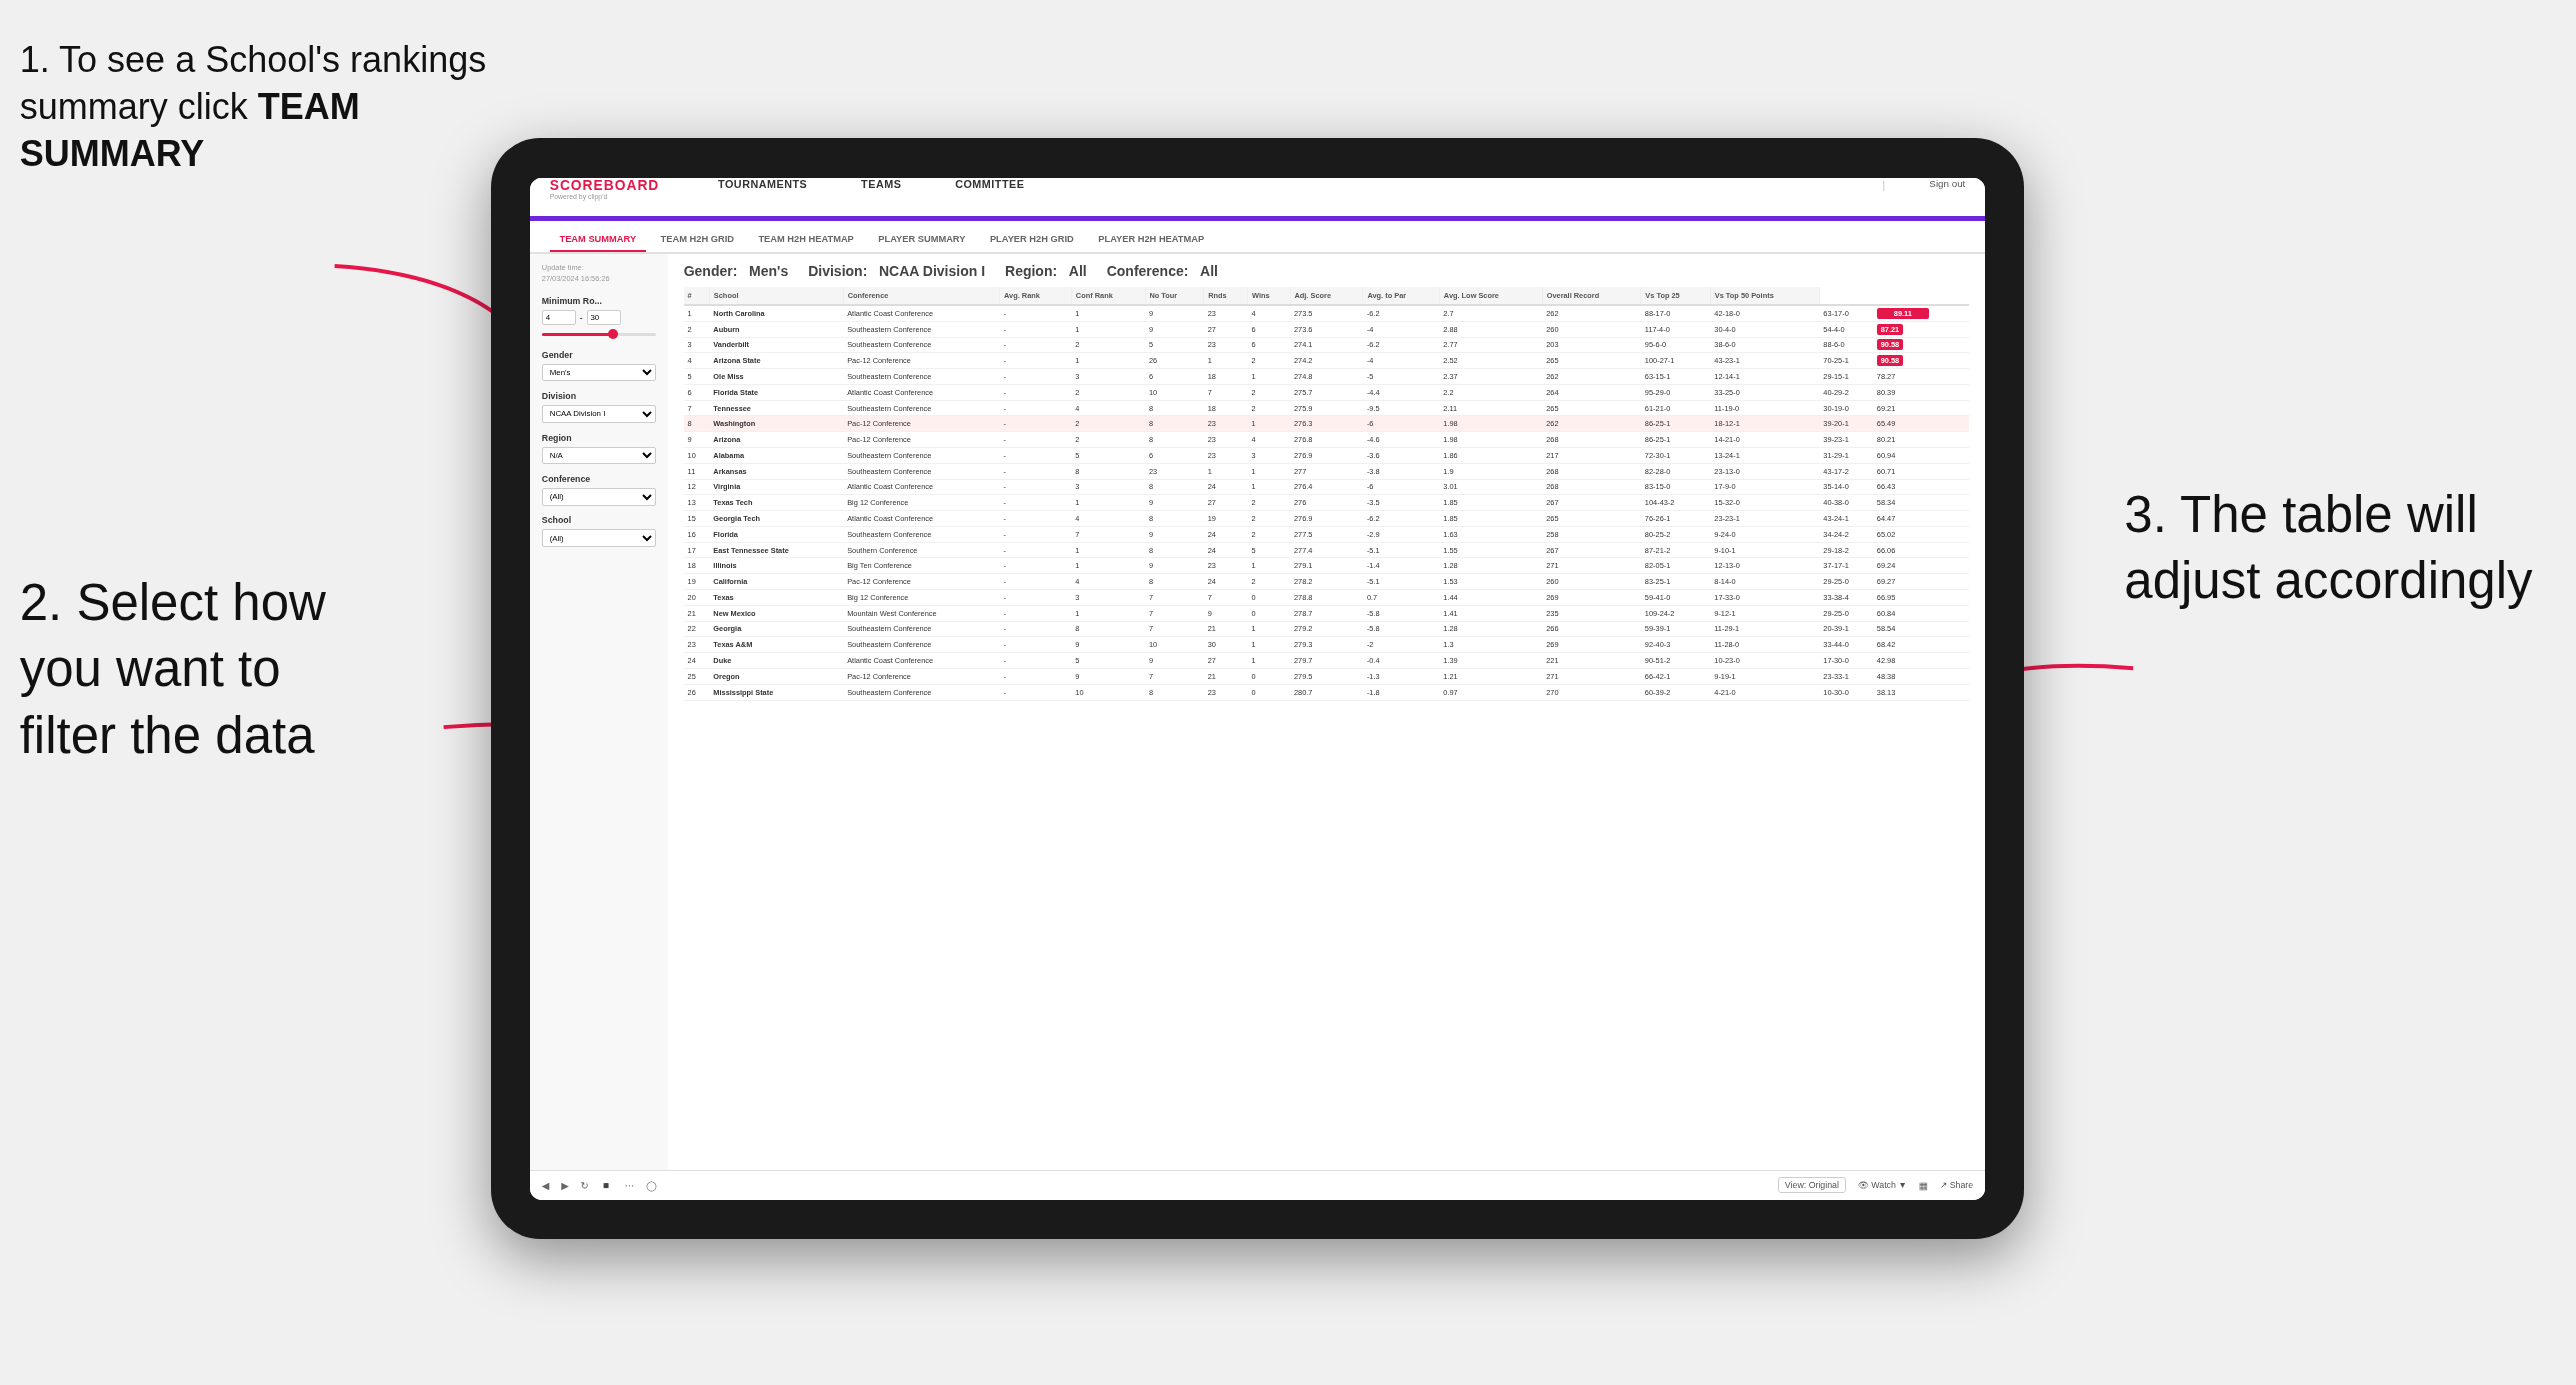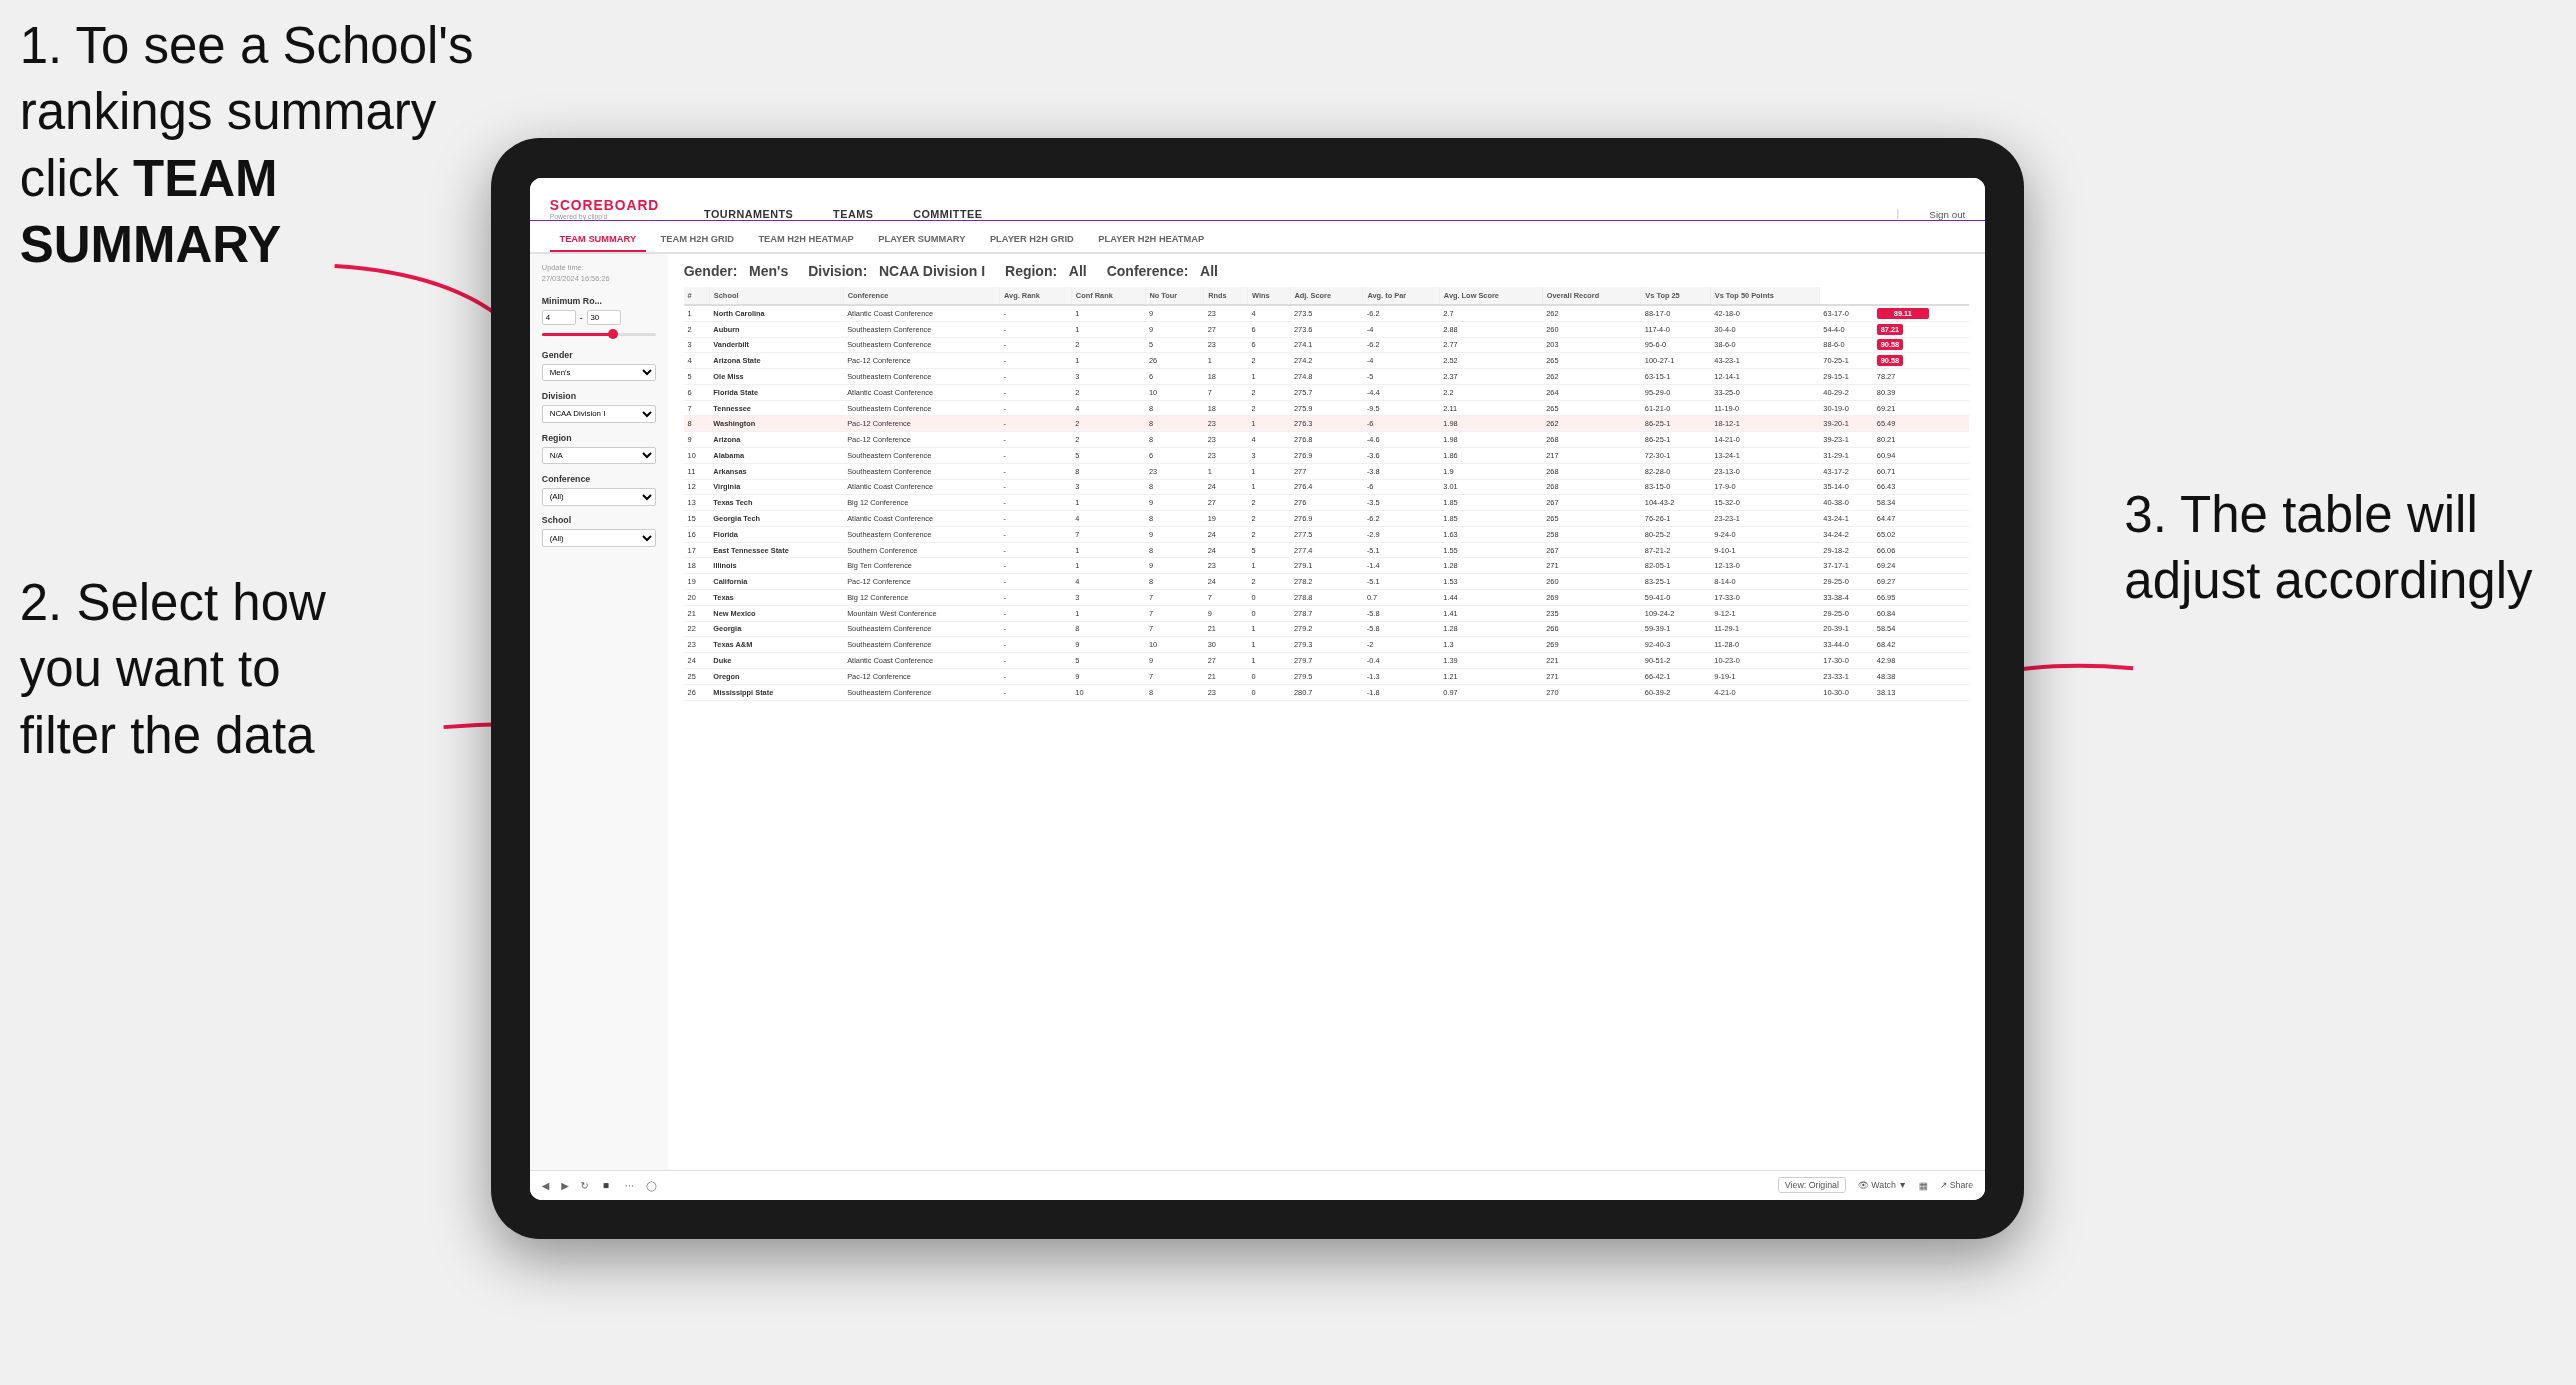--- a/index.html
+++ b/index.html
@@ -8,23 +8,23 @@
       font-family: Arial, sans-serif;
       width: 2576px;
       height: 1386px;
       position: relative;
       overflow: hidden;
     }
 
     
     .instruction-1 {
       position: absolute;
-      top: 13px;
+      top: 37px;
       left: 19.7px;
-      font-size: 51px;
+      font-size: 36px;
       line-height: 1.3;
       color: #111;
       width: 491px;
     }
     .instruction-1 strong { font-weight: 900; }
 
     .instruction-2 {
       position: absolute;
       top: 570px;
       left: 19.7px;
@@ -65,26 +65,26 @@
       background: #fff;
       border-radius: 11.8px;
       overflow: hidden;
       display: flex;
       flex-direction: column;
     }
 
     
     .nav-bar {
       background: #fff;
-      border-bottom: 1px solid #6d28d9;
+      border-bottom: 5px solid #6d28d9;
       padding: 0 19.7px;
       height: 43px;
       display: flex;
-      align-items: flex-end;
-      gap: 30px;
+      align-items: flex-start;
+      gap: 44px;
     }
     .logo-area {
       display: flex;
       flex-direction: column;
       align-items: flex-start;
       margin-right: 9.8px;
     }
     .logo-text {
       font-size: 13.8px;
       font-weight: 900;

